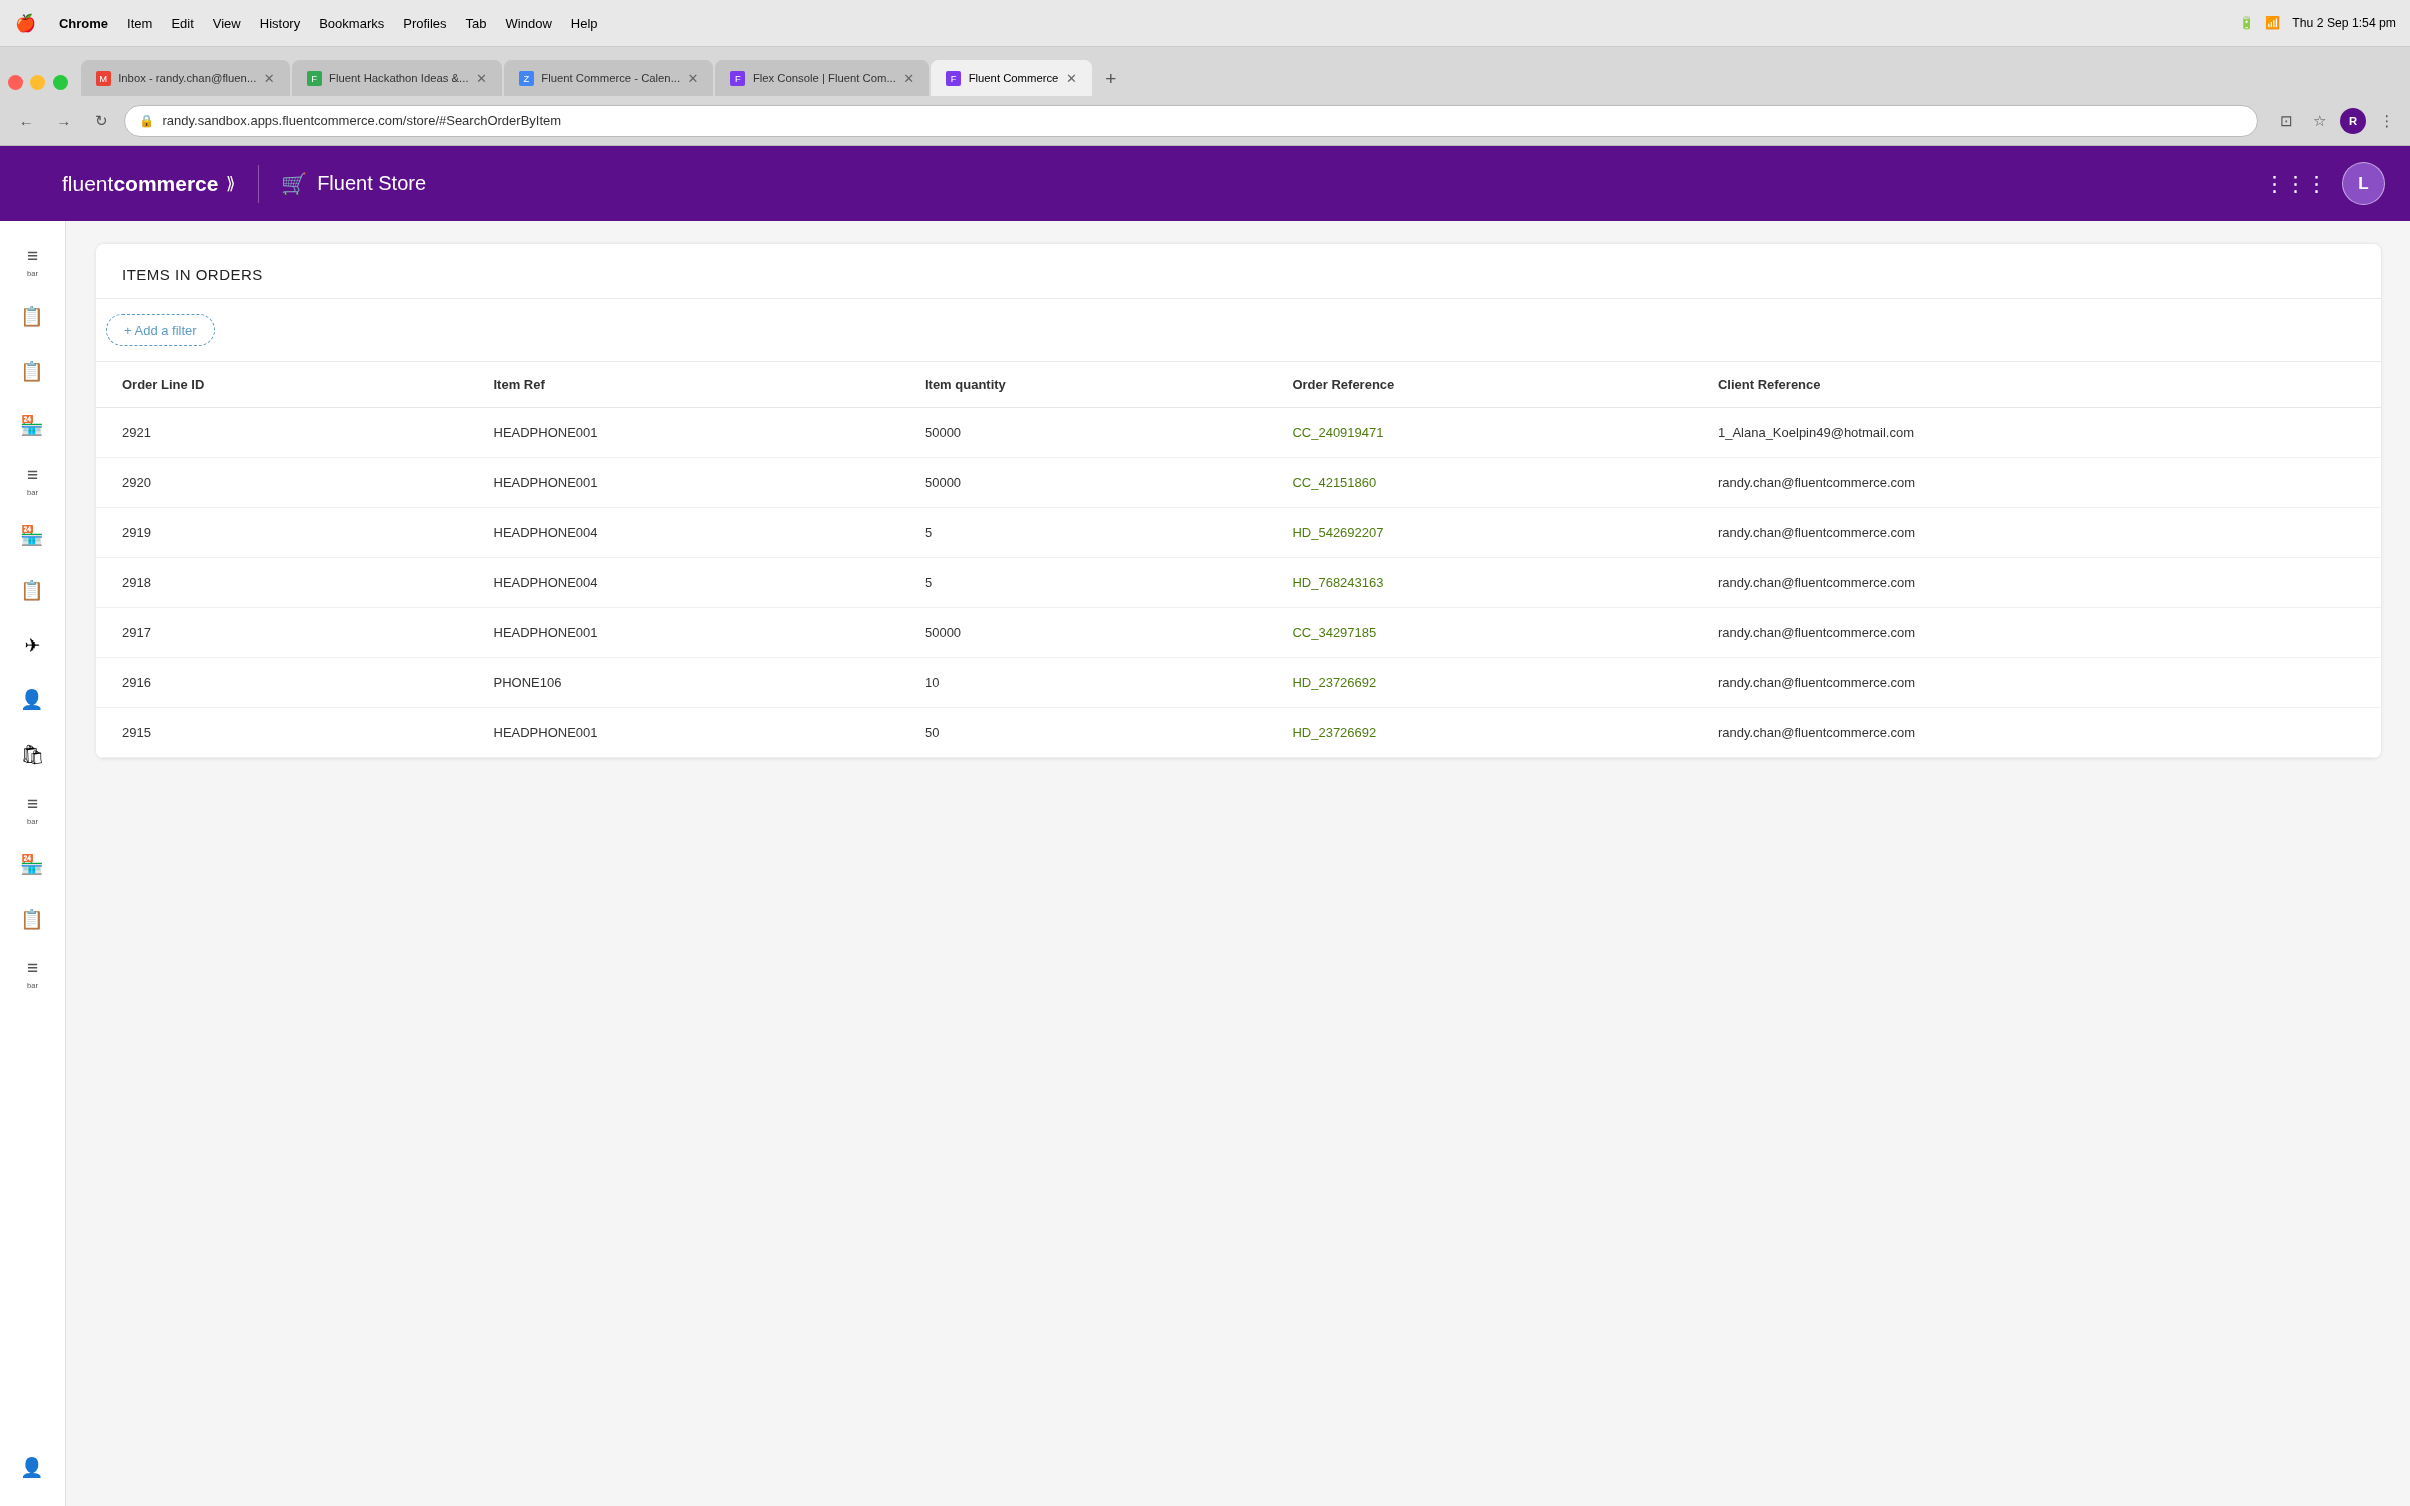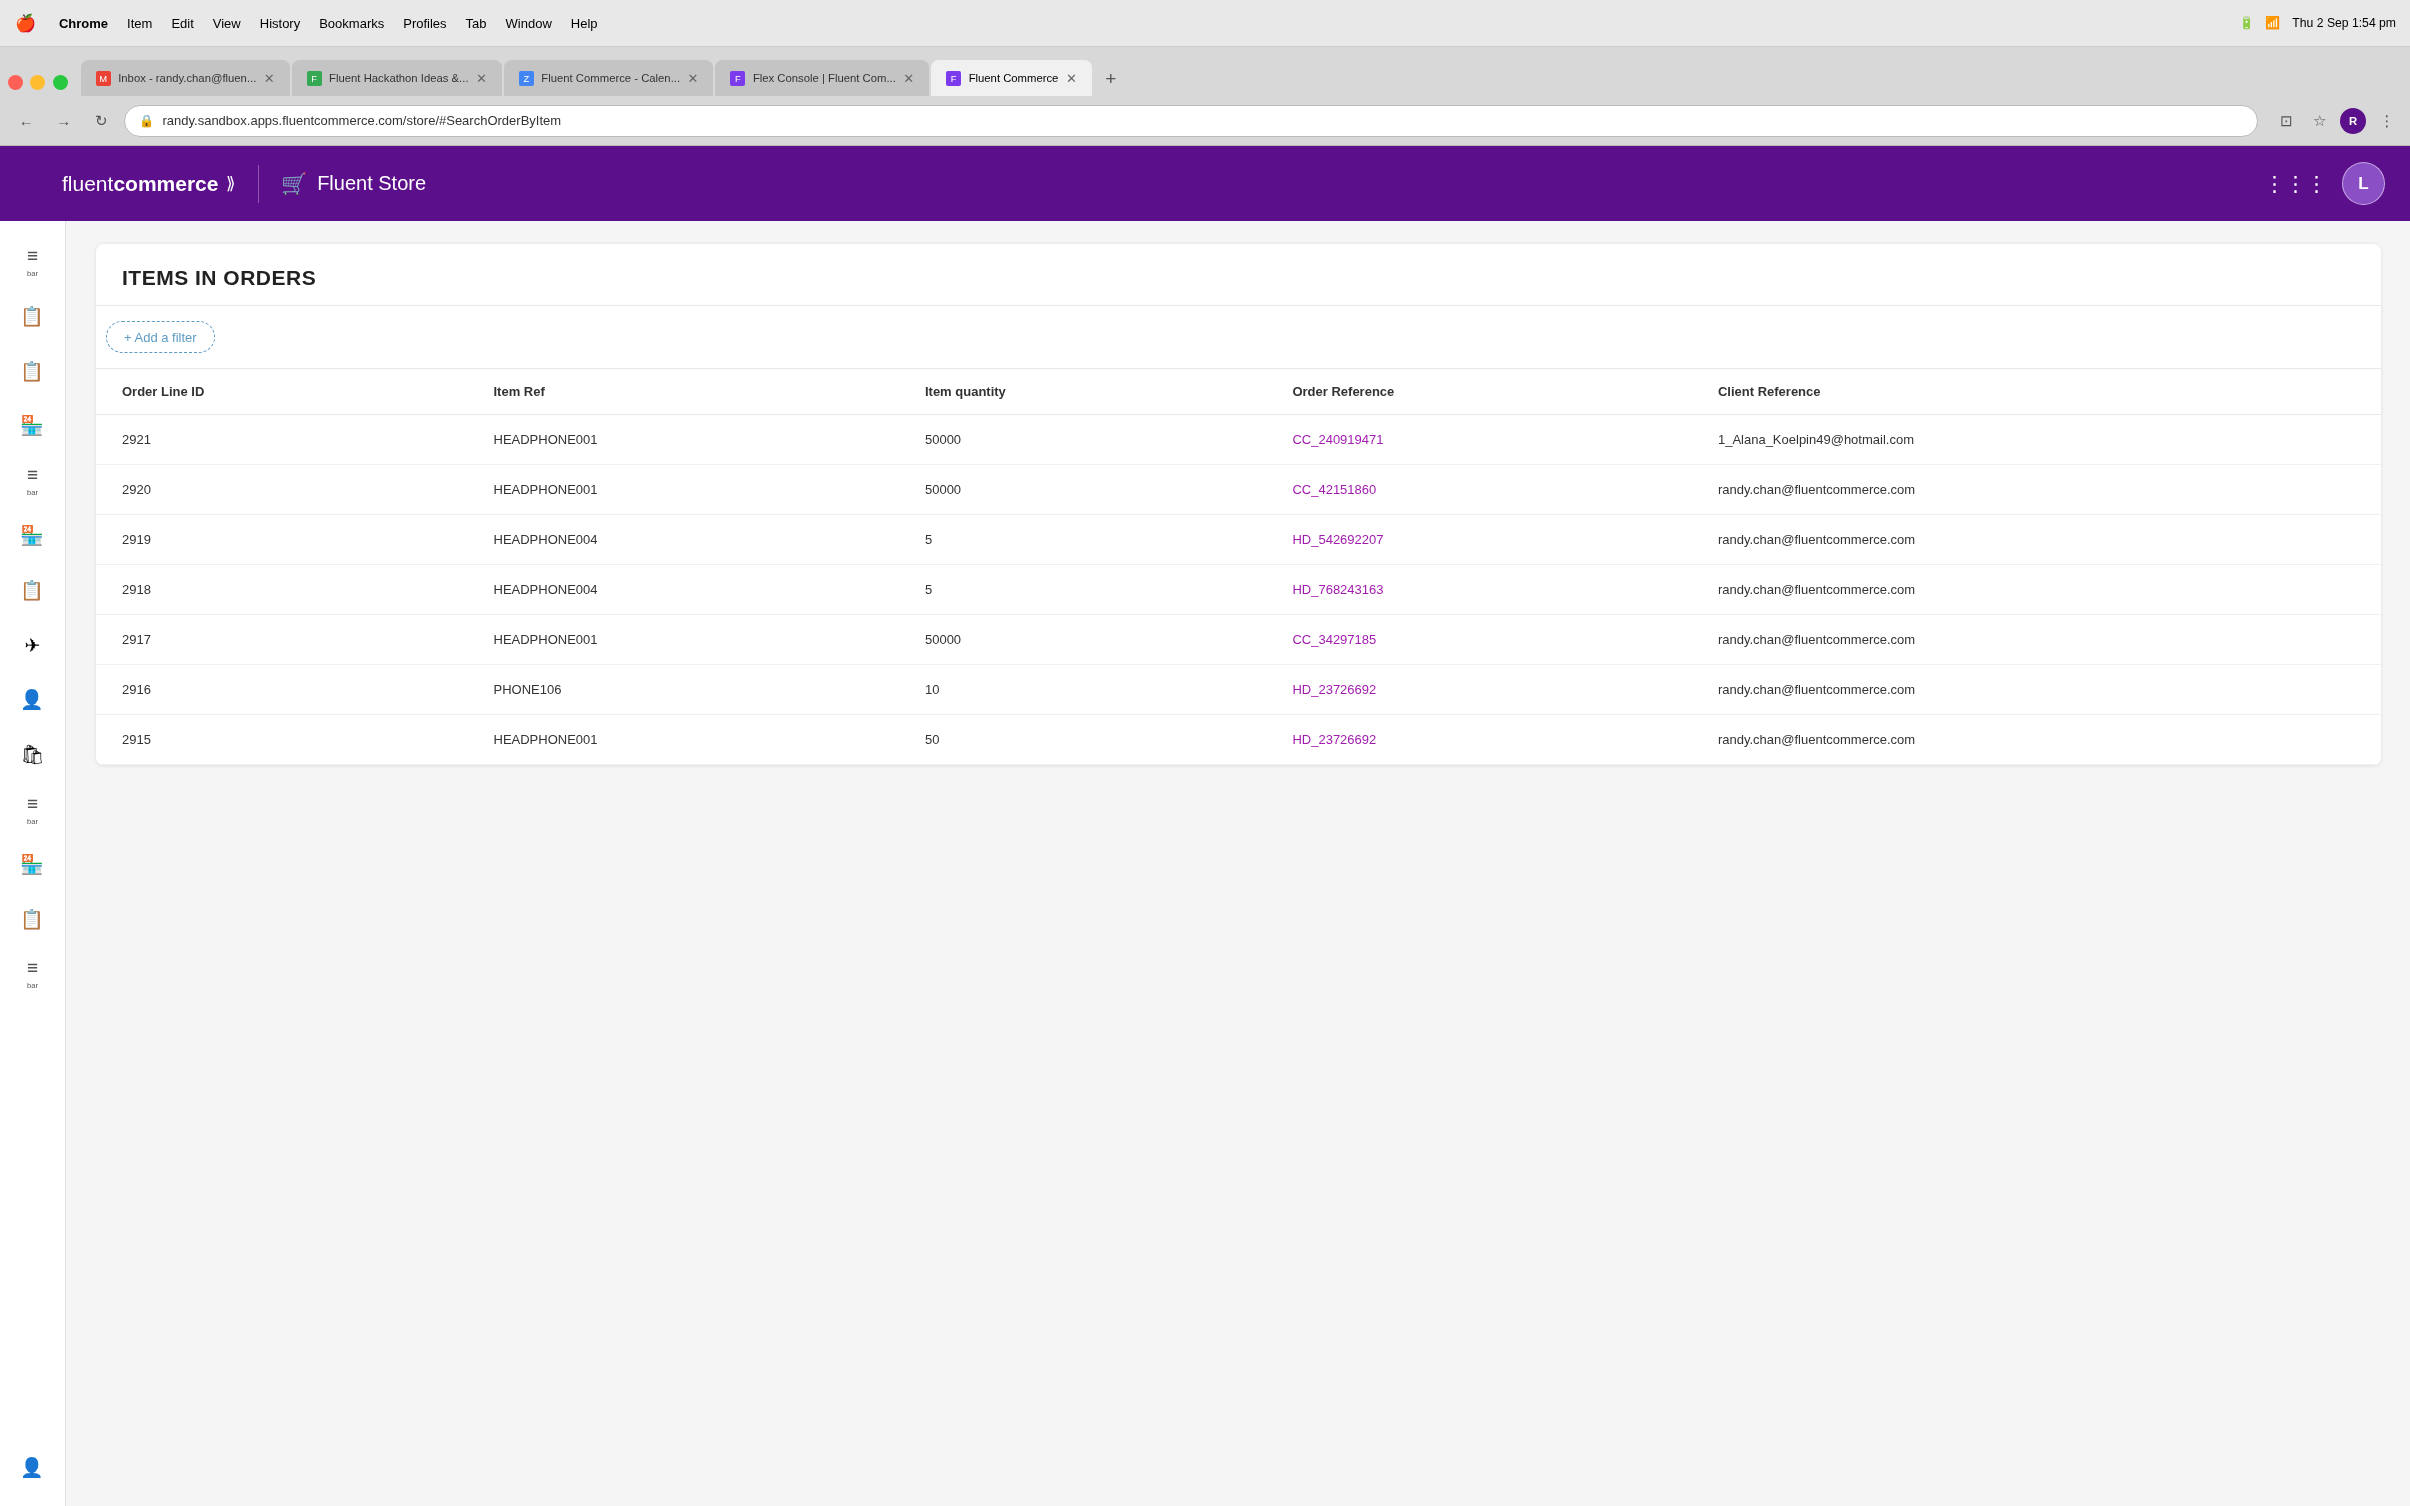--- a/index.html
+++ b/index.html
@@ -200,22 +200,22 @@
       border-radius: 7.5px;
       box-shadow: 0 0.9px 3.8px rgba(0,0,0,0.1);
       overflow: hidden;
     }
 
     .card-header {
       padding: 22.6px 26px 15px;
       border-bottom: 0.9px solid #e8e8e8;
     }
     .card-title {
-      font-size: 21px;
-      font-weight: 700;
+      font-size: 15px;
+      font-weight: 400;
       color: #222;
       letter-spacing: 0.5px;
     }
 
     .filter-section {
       padding: 15px 10px;
       border-bottom: 0.9px solid #e8e8e8;
     }
     .add-filter-btn {
       display: inline-flex;
@@ -245,21 +245,21 @@
       background: #fff;
     }
     .data-table td {
       padding: 17px 26px;
       font-size: 13px;
       color: #333;
       border-bottom: 0.9px solid #f0f0f0;
       background: #fff;
     }
     .link-cell {
-      color: #a21caf;
+      color: #4d7c0f;
       cursor: pointer;
       text-decoration: none;
     }
 
     
     .content-area::-webkit-scrollbar { width: 7.5px; }
     .content-area::-webkit-scrollbar-track { background: #f0f0f0; }
     .content-area::-webkit-scrollbar-thumb { background: #bbb; border-radius: 3.8px; }
   </style>
 </head>

